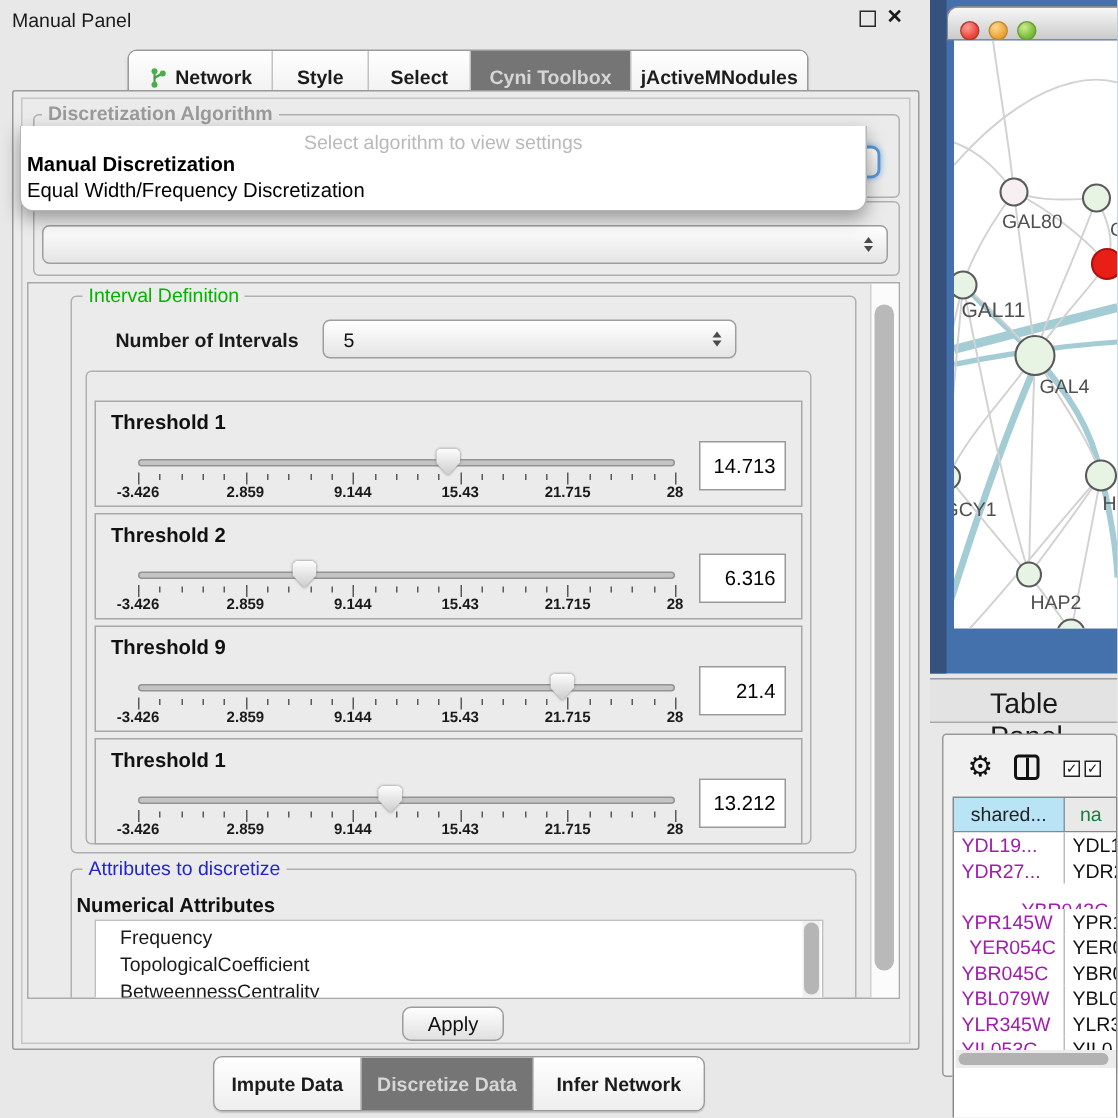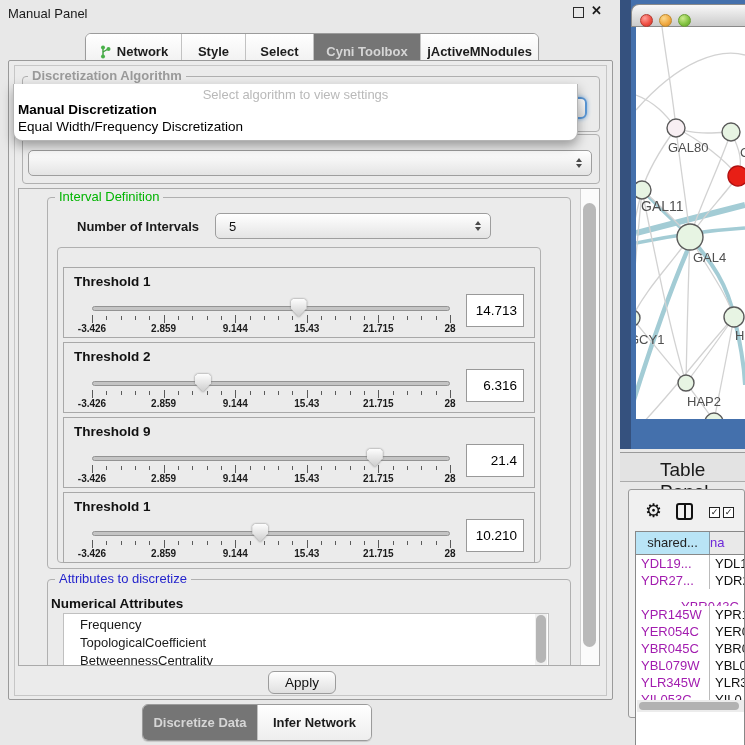--- a/index.html
+++ b/index.html
@@ -95,21 +95,21 @@
   #tp-panel { left:628px; top:489px; width:117px; height:229px; border:1px solid #999; border-radius:3px; background:#f0f0f0; }
   #gear { left:645px; top:499px; font-size:19px; color:#111; }
   #split-ic { left:676px; top:503px; width:17px; height:17px; border:2px solid #111; border-radius:3px; }
   #split-ic div { position:absolute; left:50%; top:0; width:2px; height:100%; background:#111; transform:translateX(-50%); }
   .cb { position:absolute; top:507px; width:11px; height:11px; border:1.5px solid #222; font-size:9px; line-height:9px;
         text-align:center; color:#111; background:#fff; }
 
   #tp-table { left:635px; top:531px; width:110px; height:230px; border:1px solid #888; background:#fff; overflow:hidden; }
   #tp-head { position:absolute; left:0; top:0; width:110px; height:23px; display:flex; border-bottom:1px solid #888; }
   .tp-h1 { width:74px; background:#b9e4f6; border-right:1px solid #8899a5; font-size:13px; color:#222; text-align:center; line-height:22px; }
-  .tp-h2 { flex:1; background:#e9e9e9; font-size:13px; color:#6d28d9; padding-left:0; line-height:22px; }
+  .tp-h2 { flex:1; background:#e9e9e9; font-size:13px; color:#15803d; padding-left:10px; line-height:22px; }
   .tp-row { position:absolute; left:0; width:110px; height:17px; display:flex; background:#fff; }
   .tp-c1 { width:74px; border-right:1px solid #bbb; font-size:13px; color:#a21caf; padding-left:5px; line-height:17px; white-space:nowrap; overflow:hidden; }
   .tp-c2 { flex:1; font-size:13px; color:#111; padding-left:5px; line-height:17px; white-space:nowrap; overflow:hidden; }
   #tp-hscroll { position:absolute; left:1px; top:168px; width:107px; height:12px; background:#ececec; }
   #tp-hthumb { position:absolute; left:2px; top:2px; width:100px; height:8px; background:#b2b2b2; border-radius:4px; }
 </style>
 </head>
 <body>
 
 <div id="root">
@@ -334,21 +334,21 @@
           <div class="tick" style="left: 343.04px; top: 48px; height: 4px;"></div>
           <div class="tick" style="left: 357.36px; top: 48px; height: 4px;"></div>
           <div class="tick" style="left: 371.68px; top: 48px; height: 4px;"></div>
           <div class="tick" style="left: 386px; top: 47px; height: 8px;"></div>
           <div class="ticklabel" style="left: 28px;">-3.426</div>
           <div class="ticklabel" style="left: 99.6px;">2.859</div>
           <div class="ticklabel" style="left: 171.2px;">9.144</div>
           <div class="ticklabel" style="left: 242.8px;">15.43</div>
           <div class="ticklabel" style="left: 314.4px;">21.715</div>
           <div class="ticklabel" style="left: 386px;">28</div>
-          <div class="thr-value">10.210</div>
+          <div class="thr-value">13.212</div>
         </div>
       </div>
 
     <div class="abs groupbox" id="attr-group"></div>
     <div class="gtitle abs" id="attr-title">Attributes to discretize</div>
     <div class="abs" id="attr-sub">Numerical Attributes</div>
     <div class="abs" id="attr-list">
         <div class="attr-item" style="margin-top: 2px;">Frequency</div>
         <div class="attr-item">TopologicalCoefficient</div>
         <div class="attr-item">BetweennessCentrality</div>
@@ -356,20 +356,23 @@
     <div class="abs" id="attr-scroll"></div>
     <div class="abs" id="attr-thumb"></div>
 
     <div class="abs" id="vscroll-track"></div>
     <div class="abs" id="vscroll-thumb"></div>
   </div>
 
   <button class="abs" id="apply-btn">Apply</button>
 
   <div class="abs segbar" id="bottom-tabs">
+      <div class="seg" style="width: 98px;">
+        <span>Impute Data</span>
+      </div>
       <div class="seg sel" style="width: 115px;">
         <span>Discretize Data</span>
       </div>
       <div class="seg" style="width: 113px;">
         <span>Infer Network</span>
       </div>
     </div>
 
   <div class="abs" id="net-frame"></div>
   <div class="abs" id="net-edge-strip"></div>
@@ -458,21 +461,21 @@
           <div class="tp-c2">YDR2</div>
         </div>
         <div class="tp-row" style="top: 66px; margin-left: 40px;">
           <div class="tp-c1">YBR043C</div>
           <div class="tp-c2">YBR0</div>
         </div>
         <div class="tp-row" style="top: 74px;">
           <div class="tp-c1">YPR145W</div>
           <div class="tp-c2">YPR1</div>
         </div>
-        <div class="tp-row" style="top: 91px;">
+        <div class="tp-row" style="top: 91px; text-align: center;">
           <div class="tp-c1">YER054C</div>
           <div class="tp-c2">YER0</div>
         </div>
         <div class="tp-row" style="top: 108px;">
           <div class="tp-c1">YBR045C</div>
           <div class="tp-c2">YBR0</div>
         </div>
         <div class="tp-row" style="top: 125px;">
           <div class="tp-c1">YBL079W</div>
           <div class="tp-c2">YBL0</div>

